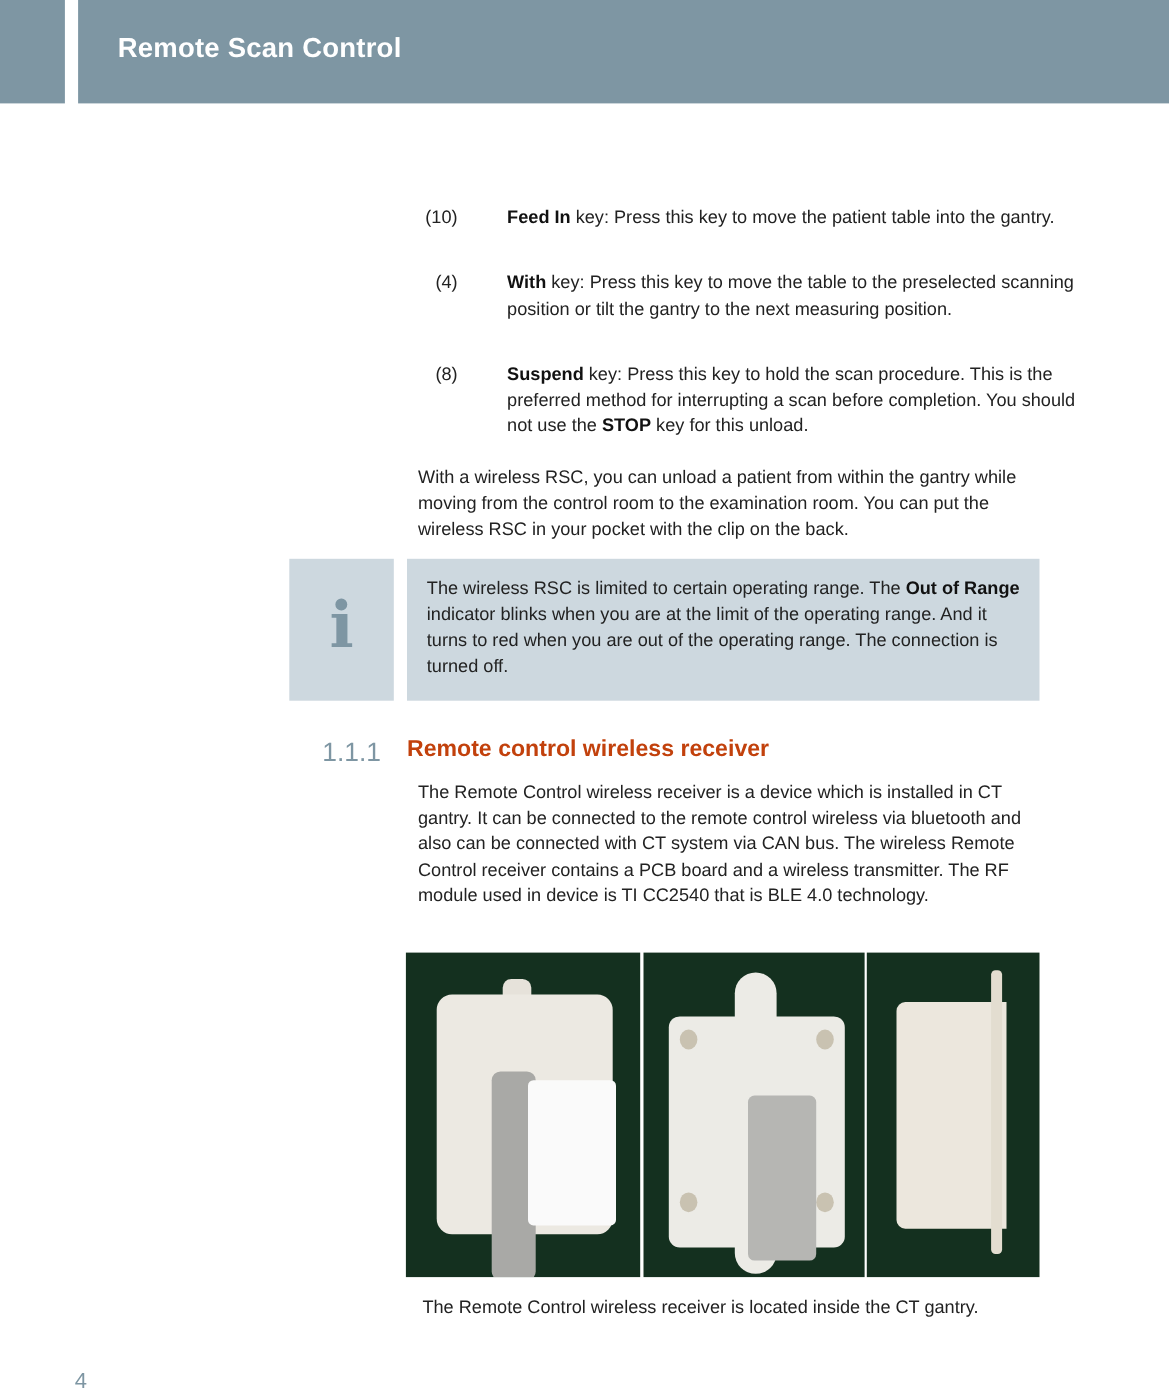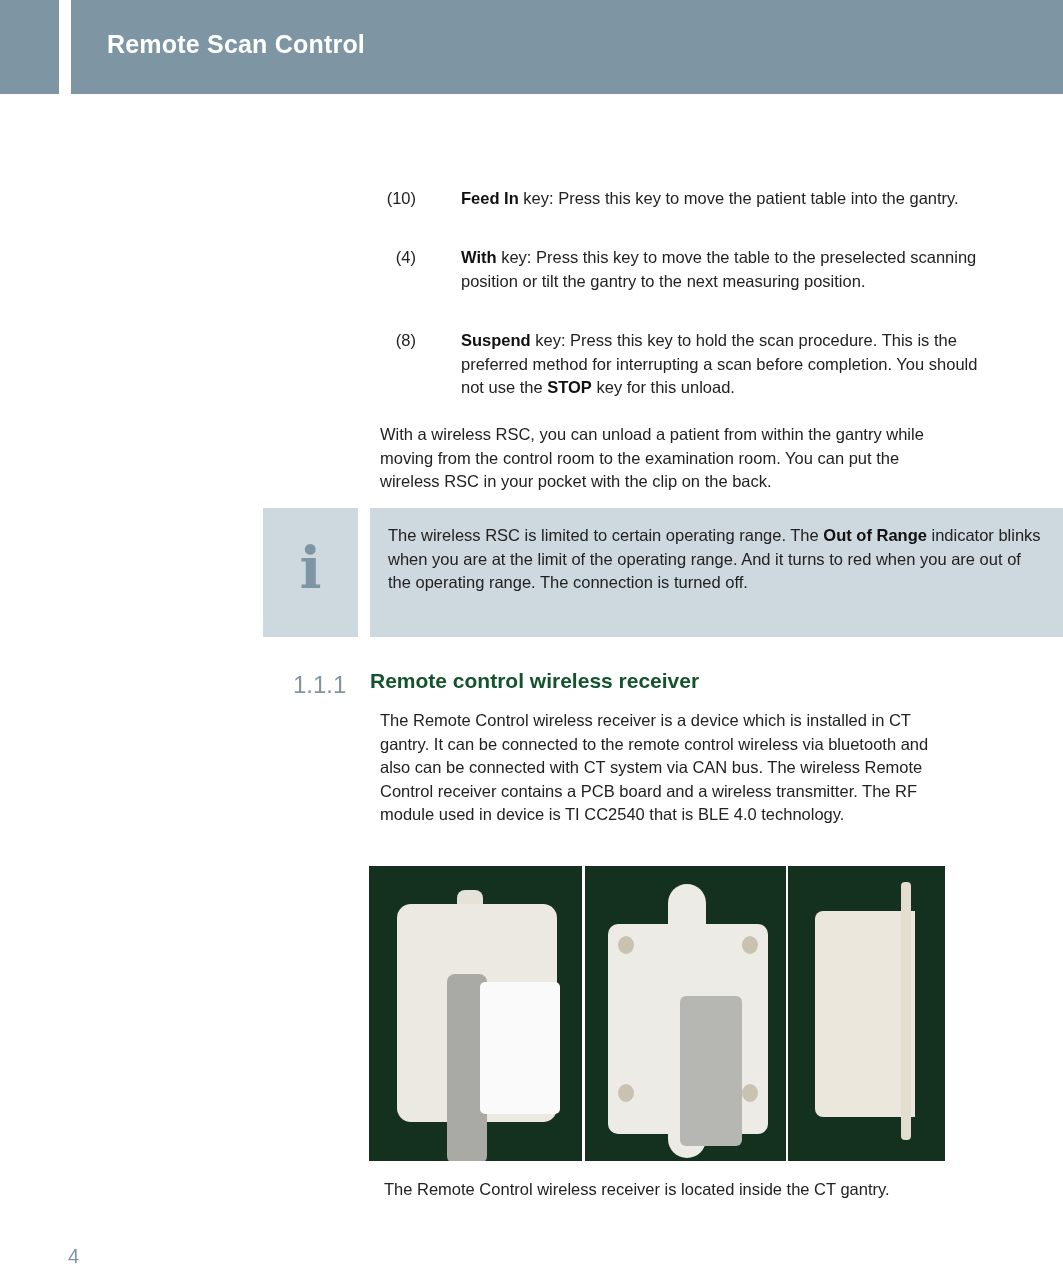--- a/index.html
+++ b/index.html
@@ -13,24 +13,24 @@
   .text { font-size: 16.5px; line-height: 23.5px; color: #222; }
   .list-item { position: absolute; left: 370px; width: 580px; }
   .list-num { position: absolute; left: 0; top: 0; width: 46px; text-align: right; }
   .list-body { position: absolute; left: 47px; top: 0; width: 535px; margin-left: 44px; }
   b { font-weight: bold; color: #111; }
 
   .para { position: absolute; left: 380px; width: 580px; }
 
   .info-icon-box { position: absolute; left: 263px; top: 508px; width: 95px; height: 129px; background: #cdd8df; }
   .info-glyph { position: absolute; left: 0; top: 30px; width: 95px; text-align: center; font-family: "DejaVu Serif", serif; font-weight: bold; font-size: 58px; color: #7e96a3; line-height: 60px; }
-  .info-box { position: absolute; left: 370px; top: 508px; width: 693px; height: 129px; background: #cdd8df; padding: 16px 18px 0 18px; }
+  .info-box { position: absolute; left: 370px; top: 508px; width: 575px; height: 129px; background: #cdd8df; padding: 16px 18px 0 18px; }
 
   .sec-num { position: absolute; left: 293px; top: 671px; font-size: 24px; color: #7e96a3; }
-  .sec-title { position: absolute; left: 370px; top: 669px; font-size: 21px; color: #14532d; font-weight: bold; }
+  .sec-title { position: absolute; left: 370px; top: 669px; font-size: 21px; color: #c2410c; font-weight: bold; }
 
   .photos { position: absolute; left: 369px; top: 866px; width: 576px; height: 295px; background: #fff; }
   .ph { position: absolute; top: 0; height: 295px; background: #14301f; overflow: hidden; }
   .ph1 { left: 0; width: 213px; }
   .ph2 { left: 216px; width: 201px; }
   .ph3 { left: 419px; width: 157px; }
 
   .dev1 { position: absolute; left: 28px; top: 38px; width: 160px; height: 218px; background: #ece9e2; border-radius: 14px; }
   .tab1a { position: absolute; left: 88px; top: 24px; width: 26px; height: 18px; background: #e6e2da; border-radius: 8px 8px 0 0; }
   .tab1b { position: absolute; left: 88px; top: 254px; width: 24px; height: 16px; background: #dcd8cd; border-radius: 0 0 8px 8px; }

